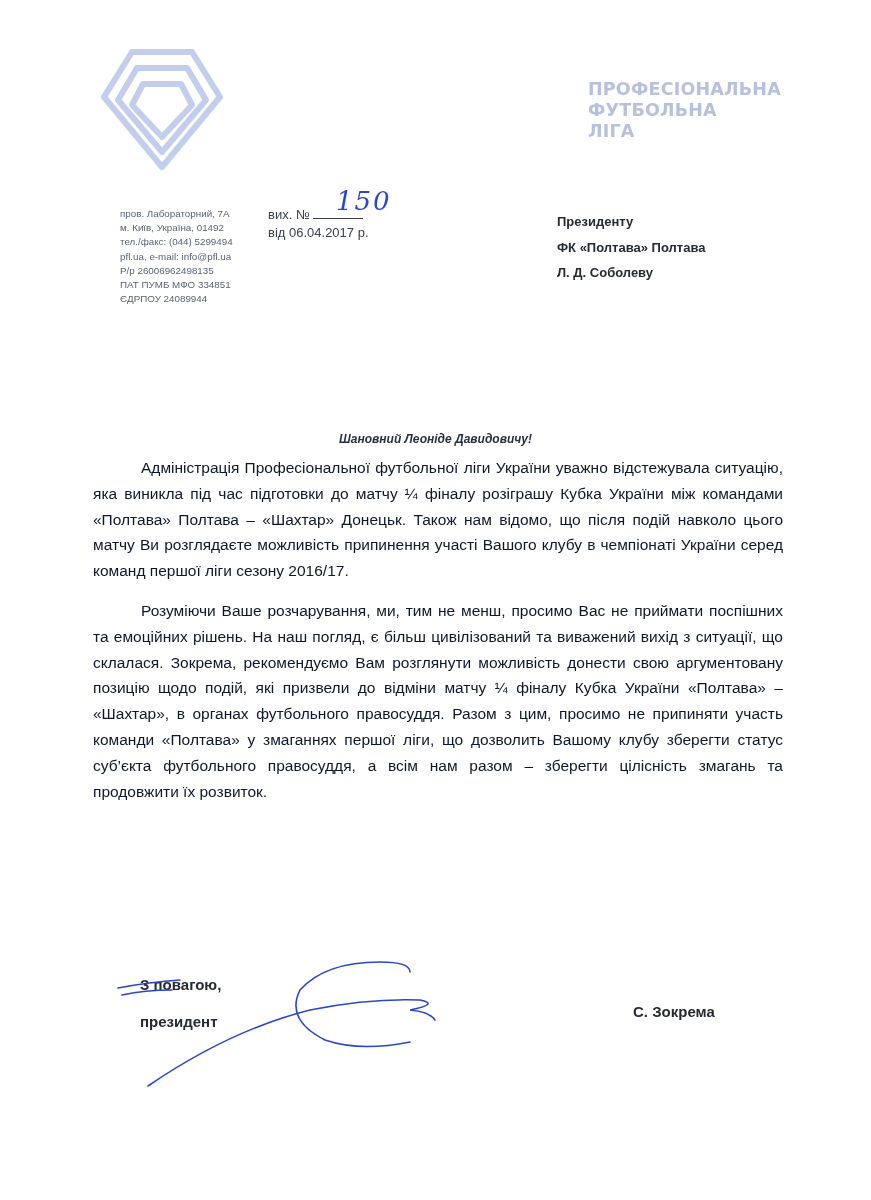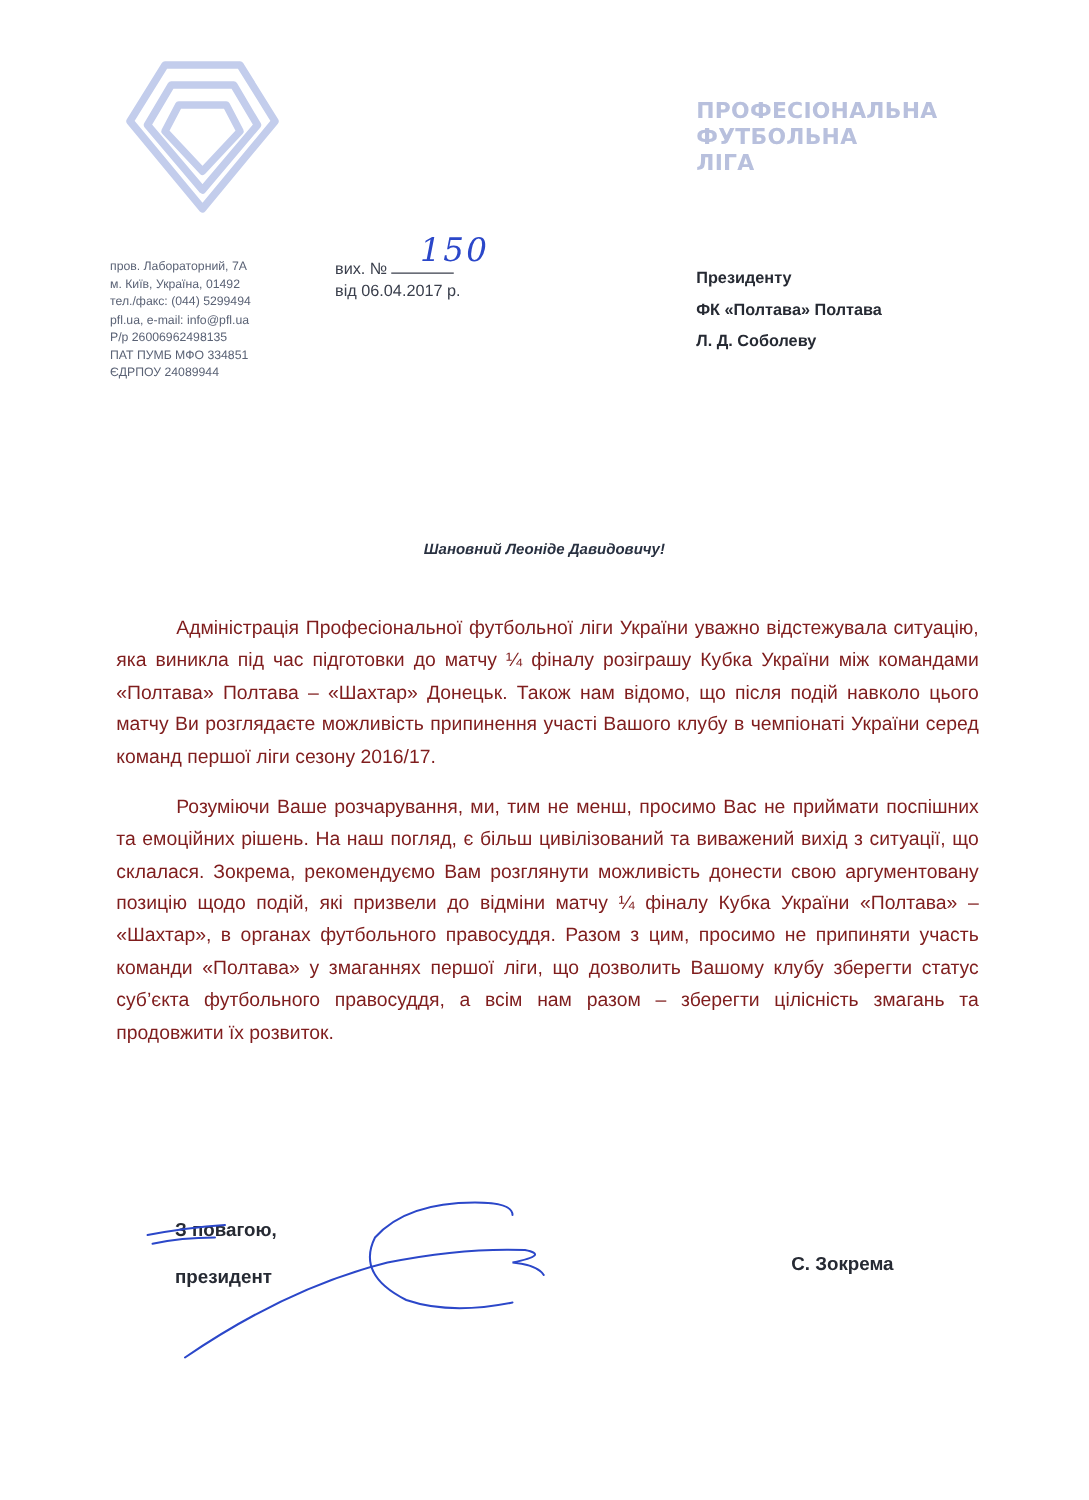--- a/index.html
+++ b/index.html
@@ -1,33 +1,33 @@
 <!DOCTYPE html>
 <html><head>
   <meta charset="utf-8">
   <style>
     html, body { margin: 0; padding: 0; background: #ffffff; }
     body { width: 871px; height: 1200px; position: relative; overflow: hidden;
            font-family: "Liberation Sans", "DejaVu Sans", sans-serif; color: #2a2a35; }
     .logo { position: absolute; left: 92px; top: 42px; width: 140px; height: 140px; }
     .org-name { position: absolute; left: 557px; top: 79px; font-family: "DejaVu Sans", sans-serif;
                 font-weight: bold; font-size: 17.5px; line-height: 21px; color: #b8c0dd; letter-spacing: 0.2px; }
-    .org-name div { white-space: nowrap; }
+    .org-name div { white-space: nowrap; margin-left: 31px; }
     .address { position: absolute; left: 88px; top: 207px; font-size: 9.8px; line-height: 14.2px; color: #5a6275; }
-    .address div { white-space: nowrap; }
+    .address div { white-space: nowrap; margin-left: 32px; }
     .outgoing { position: absolute; left: 268px; top: 206px; font-size: 13px; line-height: 18px; color: #3a3f4c; }
     .outgoing .row { white-space: nowrap; position: relative; }
     .handno { position: absolute; left: 68px; top: -14px; font-family: "DejaVu Serif", serif; font-style: italic;
               font-size: 26px; color: #2b47c9; letter-spacing: 2px; }
     .handline { display: inline-block; width: 50px; border-bottom: 1px solid #3a3f4c; vertical-align: baseline; margin-left: 3px; }
     .recipient { position: absolute; left: 557px; top: 209px; font-weight: bold; font-size: 13px; line-height: 25.5px; color: #262a33; }
     .recipient div { white-space: nowrap; }
     .salutation { position: absolute; left: 0; width: 871px; top: 432px; text-align: center;
                   font-style: italic; font-weight: bold; font-size: 12px; color: #283040; }
-    .body { position: absolute; left: 93px; top: 490px; width: 690px; font-size: 15.5px; line-height: 25.8px; color: #7f1d1d; }
+    .body { position: absolute; left: 93px; top: 455px; width: 690px; font-size: 15.5px; line-height: 25.8px; color: #0f172a; }
     .body p { margin: 0 0 14px 0; text-indent: 48px; text-align: justify; }
     .closing { position: absolute; left: 140px; top: 966px; font-weight: bold; font-size: 15px; line-height: 37px; color: #262a33; }
     .signer { position: absolute; left: 633px; top: 1003px; font-weight: bold; font-size: 15px; color: #262a33; }
     .signature { position: absolute; left: 110px; top: 960px; width: 430px; height: 130px; }
   </style>
 </head>
 <body>
 
 <svg class="logo" viewBox="0 0 140 140">
   <g fill="none" stroke="#c3cdec" stroke-width="6" stroke-linejoin="round">

